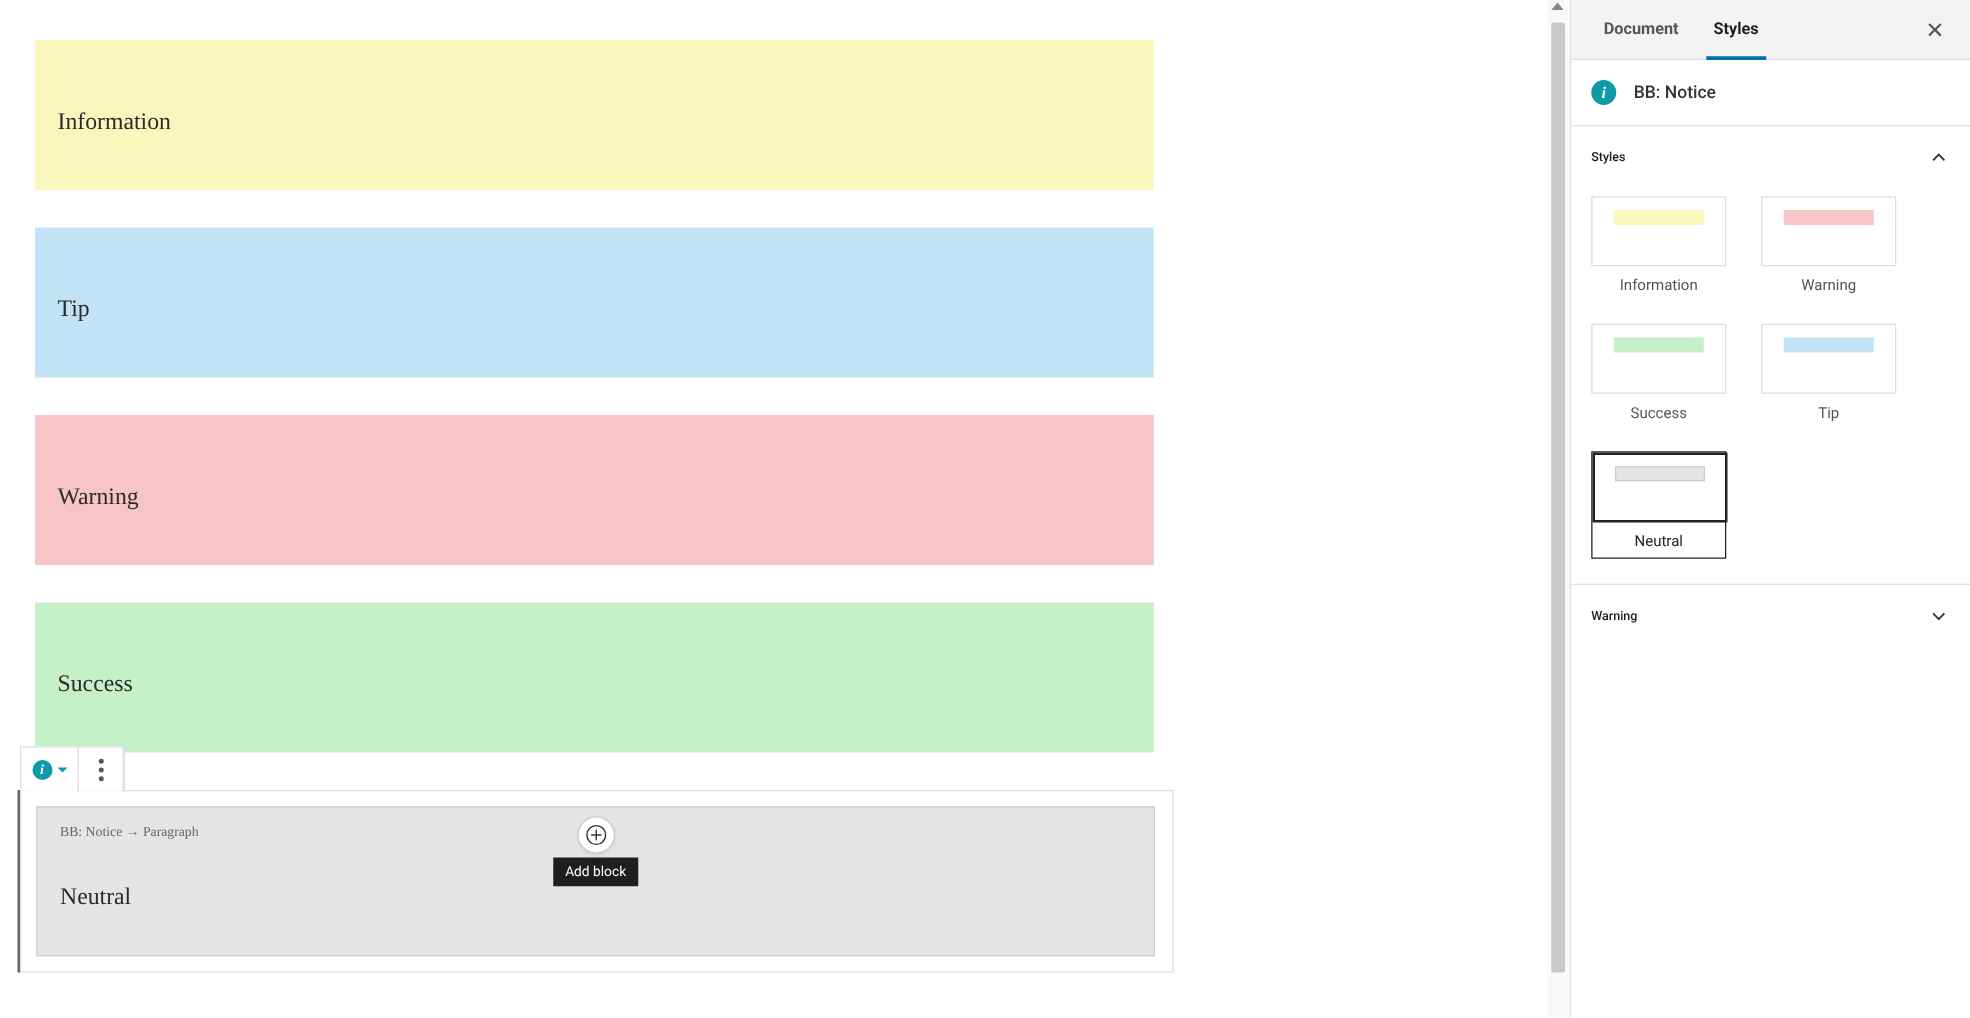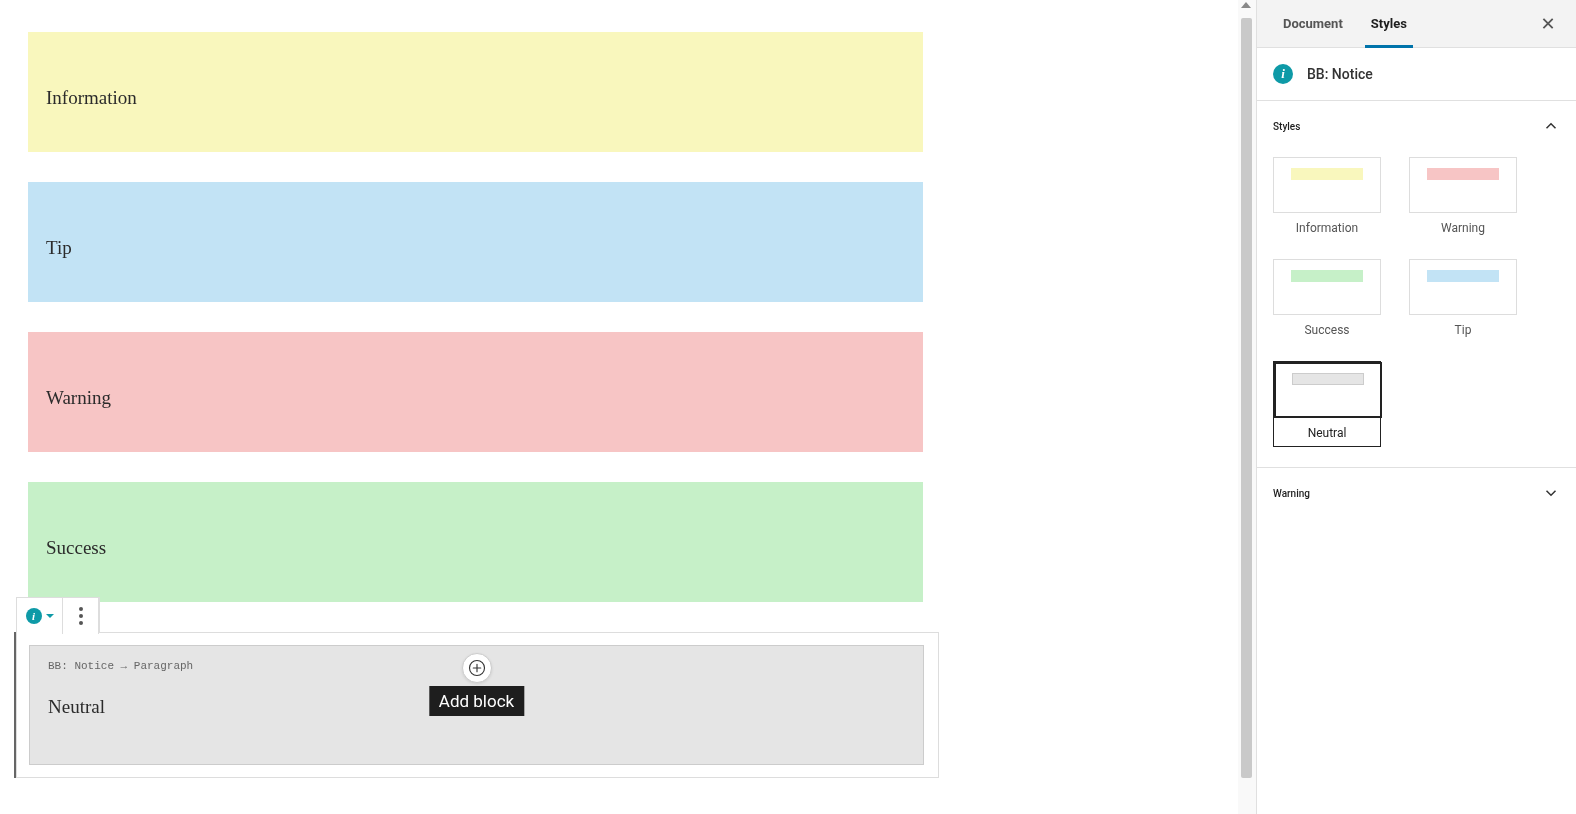--- a/index.html
+++ b/index.html
@@ -95,22 +95,22 @@
       width: 895px;
       height: 120px;
       padding: 14px 18px 18px 18px;
       font-family: "Georgia", serif;
       color: #2b2b2b;
       position: relative;
     }
     .breadcrumb-text {
       font-size: 11px;
       color: #666;
-      font-family: Liberation Mono, monospace;
-      margin-bottom: 24px;
+      font-family: Liberation Serif, serif;
+      margin-bottom: 35px;
     }
     .neutral-title {
       font-size: 19px;
       font-family: "Georgia", serif;
     }
     .add-block-button {
       position: absolute;
       top: 7px;
       left: 50%;
       transform: translateX(-50%);
@@ -123,21 +123,21 @@
       box-shadow: 0 1px 3px rgba(0,0,0,0.1);
     }
     .add-block-button svg { width: 18px; height: 18px; }
     .tooltip {
       position: absolute;
       top: 40px;
       left: 50%;
       transform: translateX(-50%);
       background: #1e1e1e;
       color: #fff;
-      font-size: 17px;
+      font-size: 11px;
       padding: 5px 10px;
       white-space: nowrap;
       font-family: -apple-system, BlinkMacSystemFont, "Segoe UI", Roboto, sans-serif;
     }
 
     
     .scroll-region {
       width: 18px;
       height: 100%;
       position: relative;

